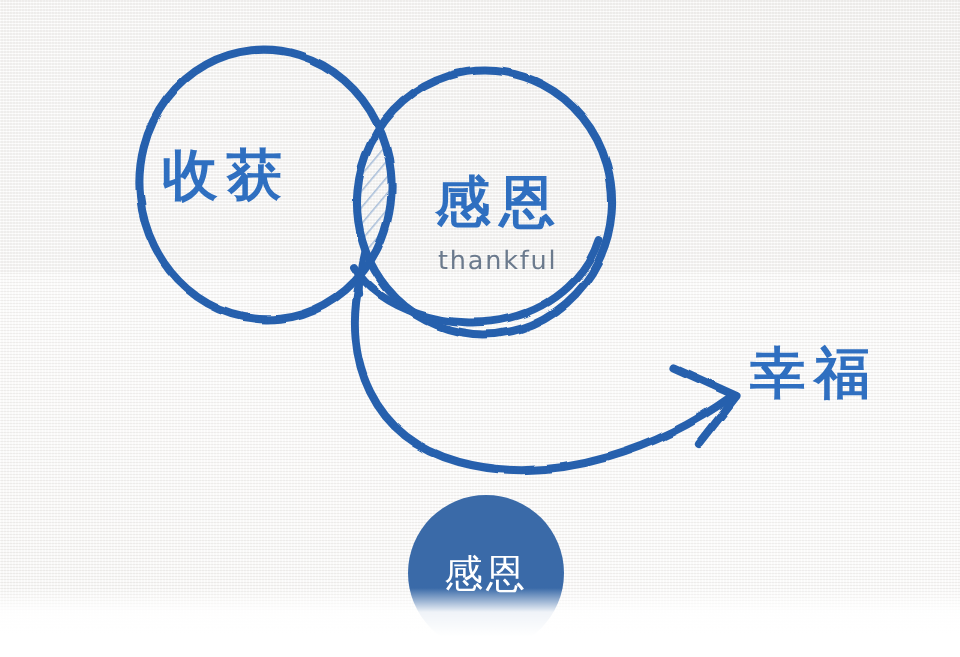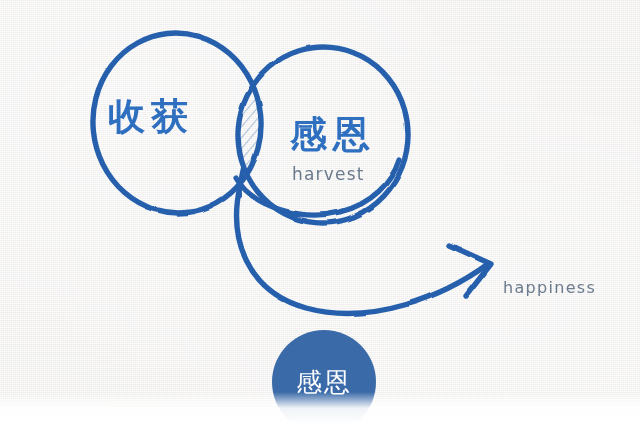--- a/index.html
+++ b/index.html
@@ -153,22 +153,22 @@
 
       <path d="M 449 245 L 491 264 L 466 296" fill="none" stroke="#2861ad" stroke-width="5.4" stroke-linecap="round" stroke-linejoin="round"></path>
 
       <path d="M 243 168 C 240 180, 239 188, 240 196" fill="none" stroke="#2861ad" stroke-width="4.2" stroke-linecap="round"></path>
     </g>
   </svg>
 
   <div class="cjk-label" id="label-harvest-cjk">收获</div>
 
   <div class="cjk-label" id="label-thankful-cjk">感恩</div>
-  <div class="en-label" id="label-thankful-en">harvest</div>
+  <div class="en-label" id="label-thankful-en">thankful</div>
 
-  <div class="en-label" id="label-happiness-en">happiness</div>
+  <div class="cjk-label" id="label-happiness-cjk">幸福</div>
 
   <div id="badge-circle">
     <span id="badge-label">感恩</span>
   </div>
 
   <div id="bottom-band"></div>
 </div>
 
 </body></html>

